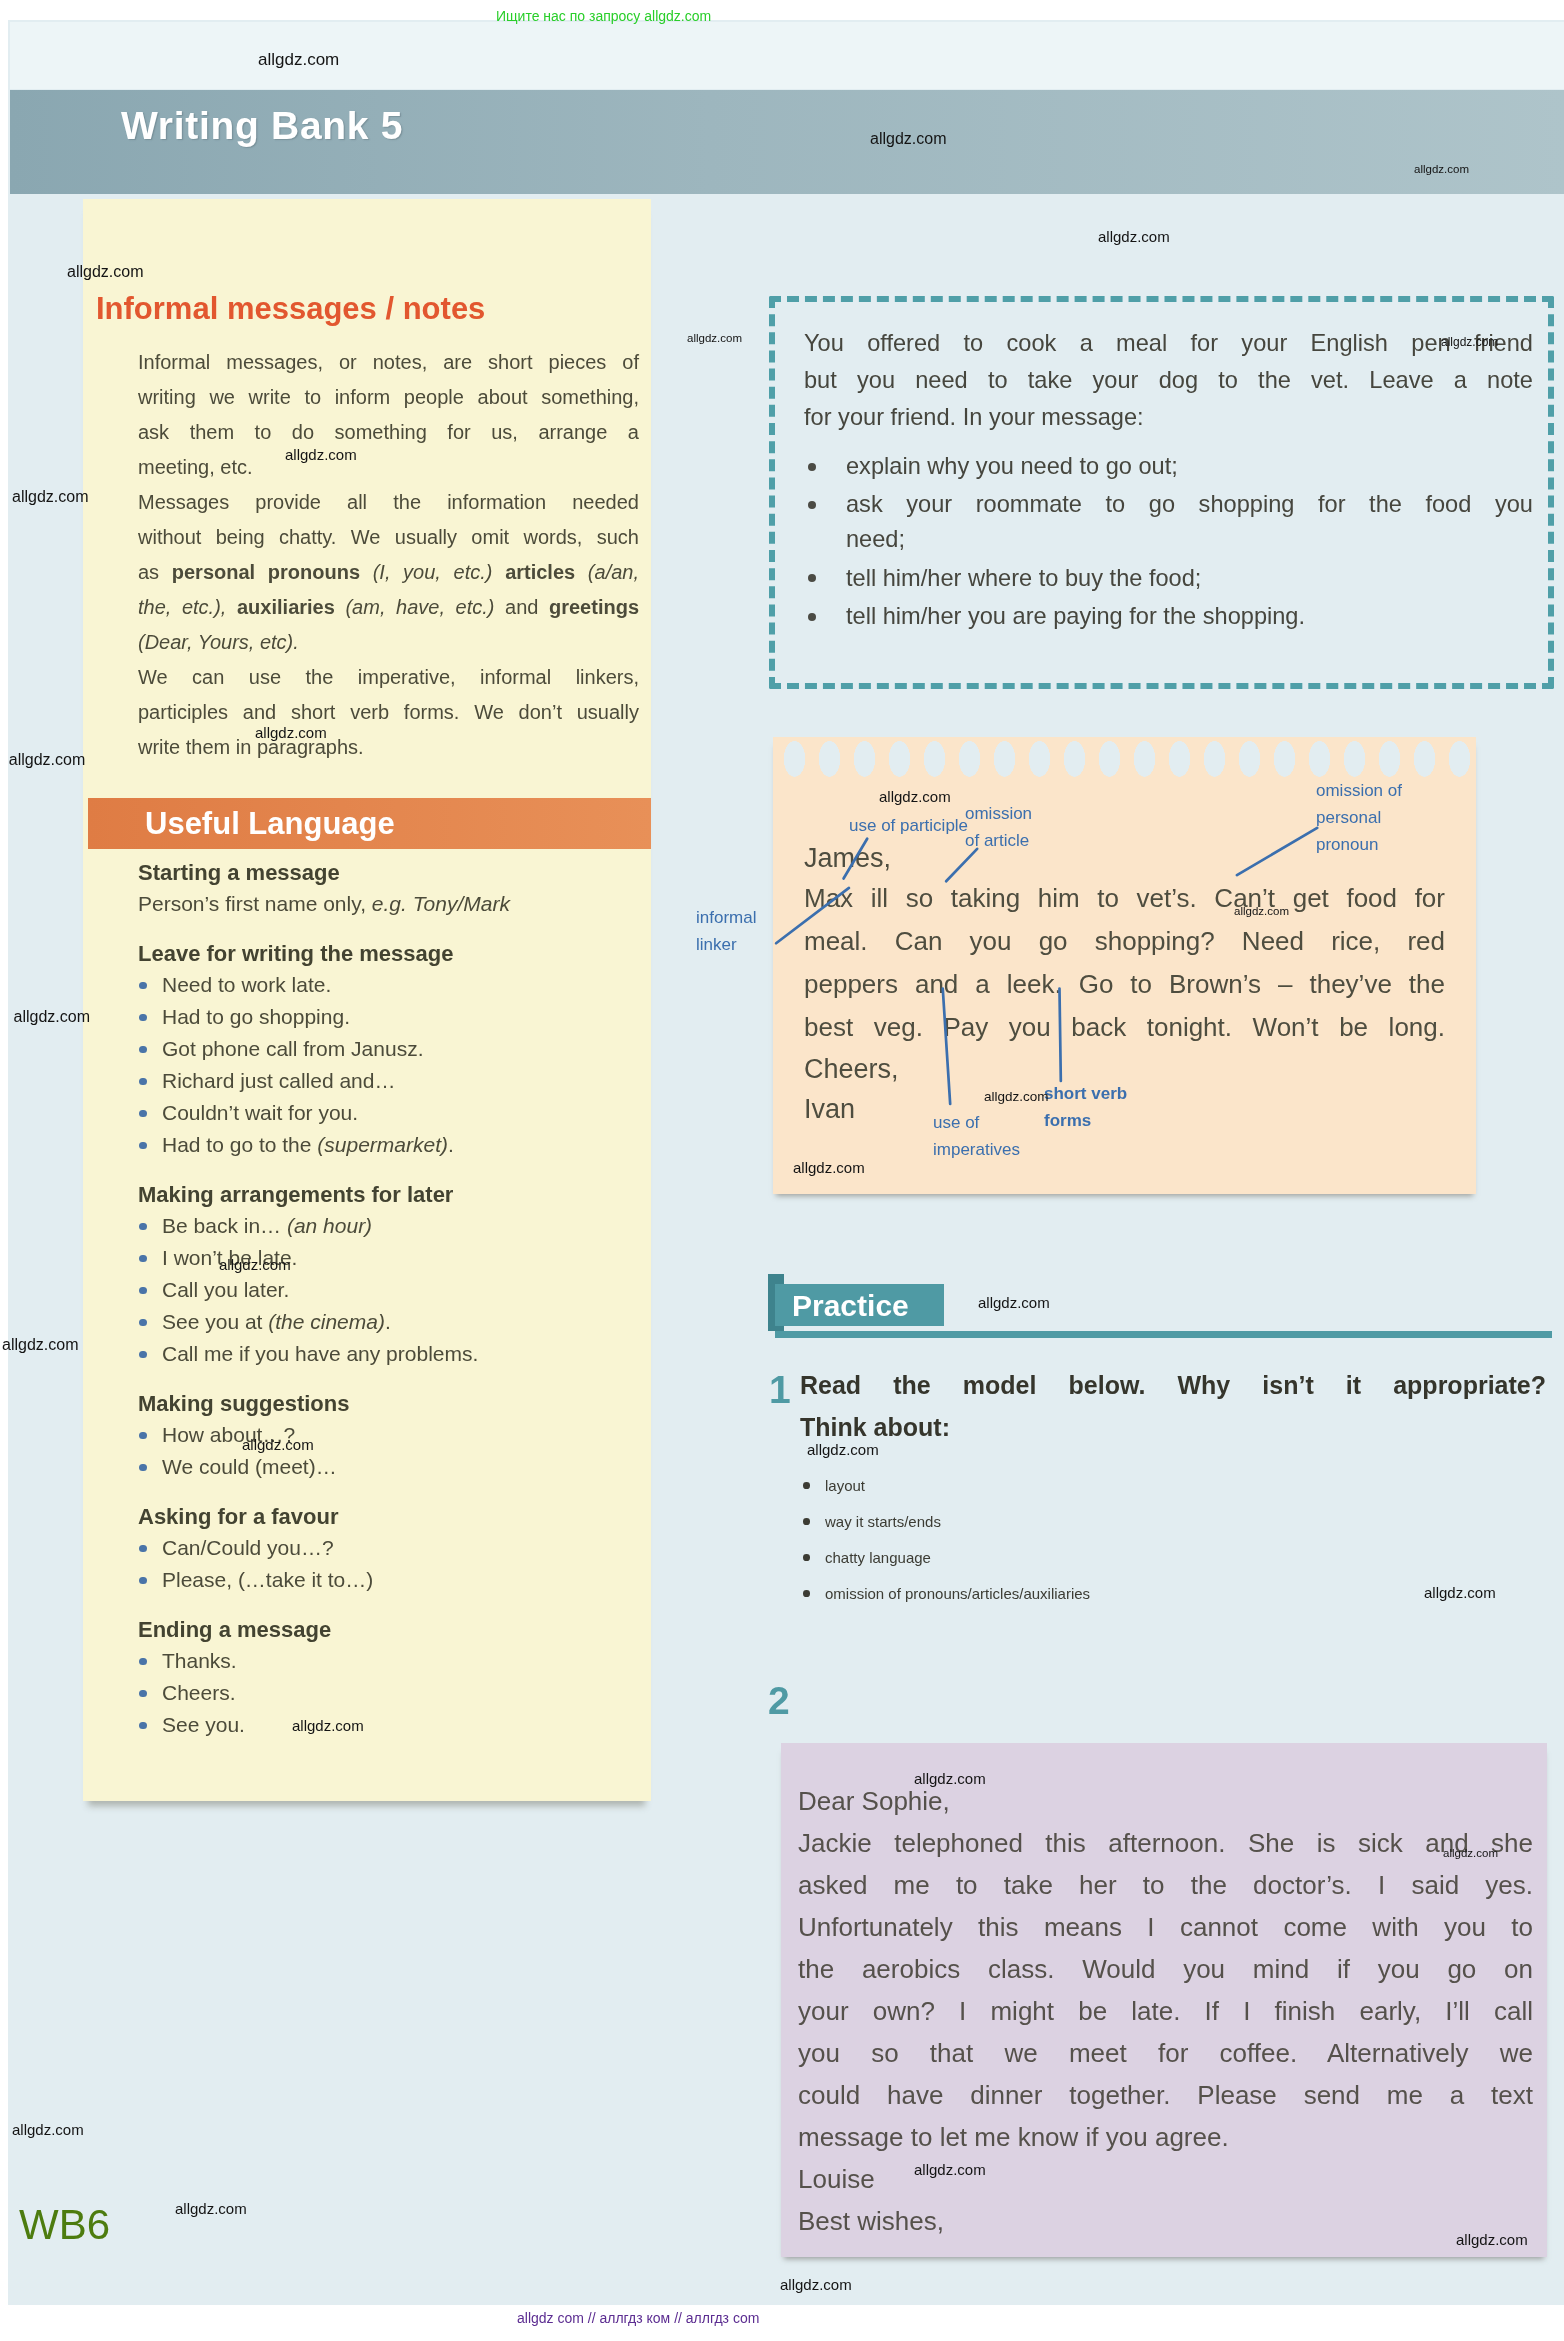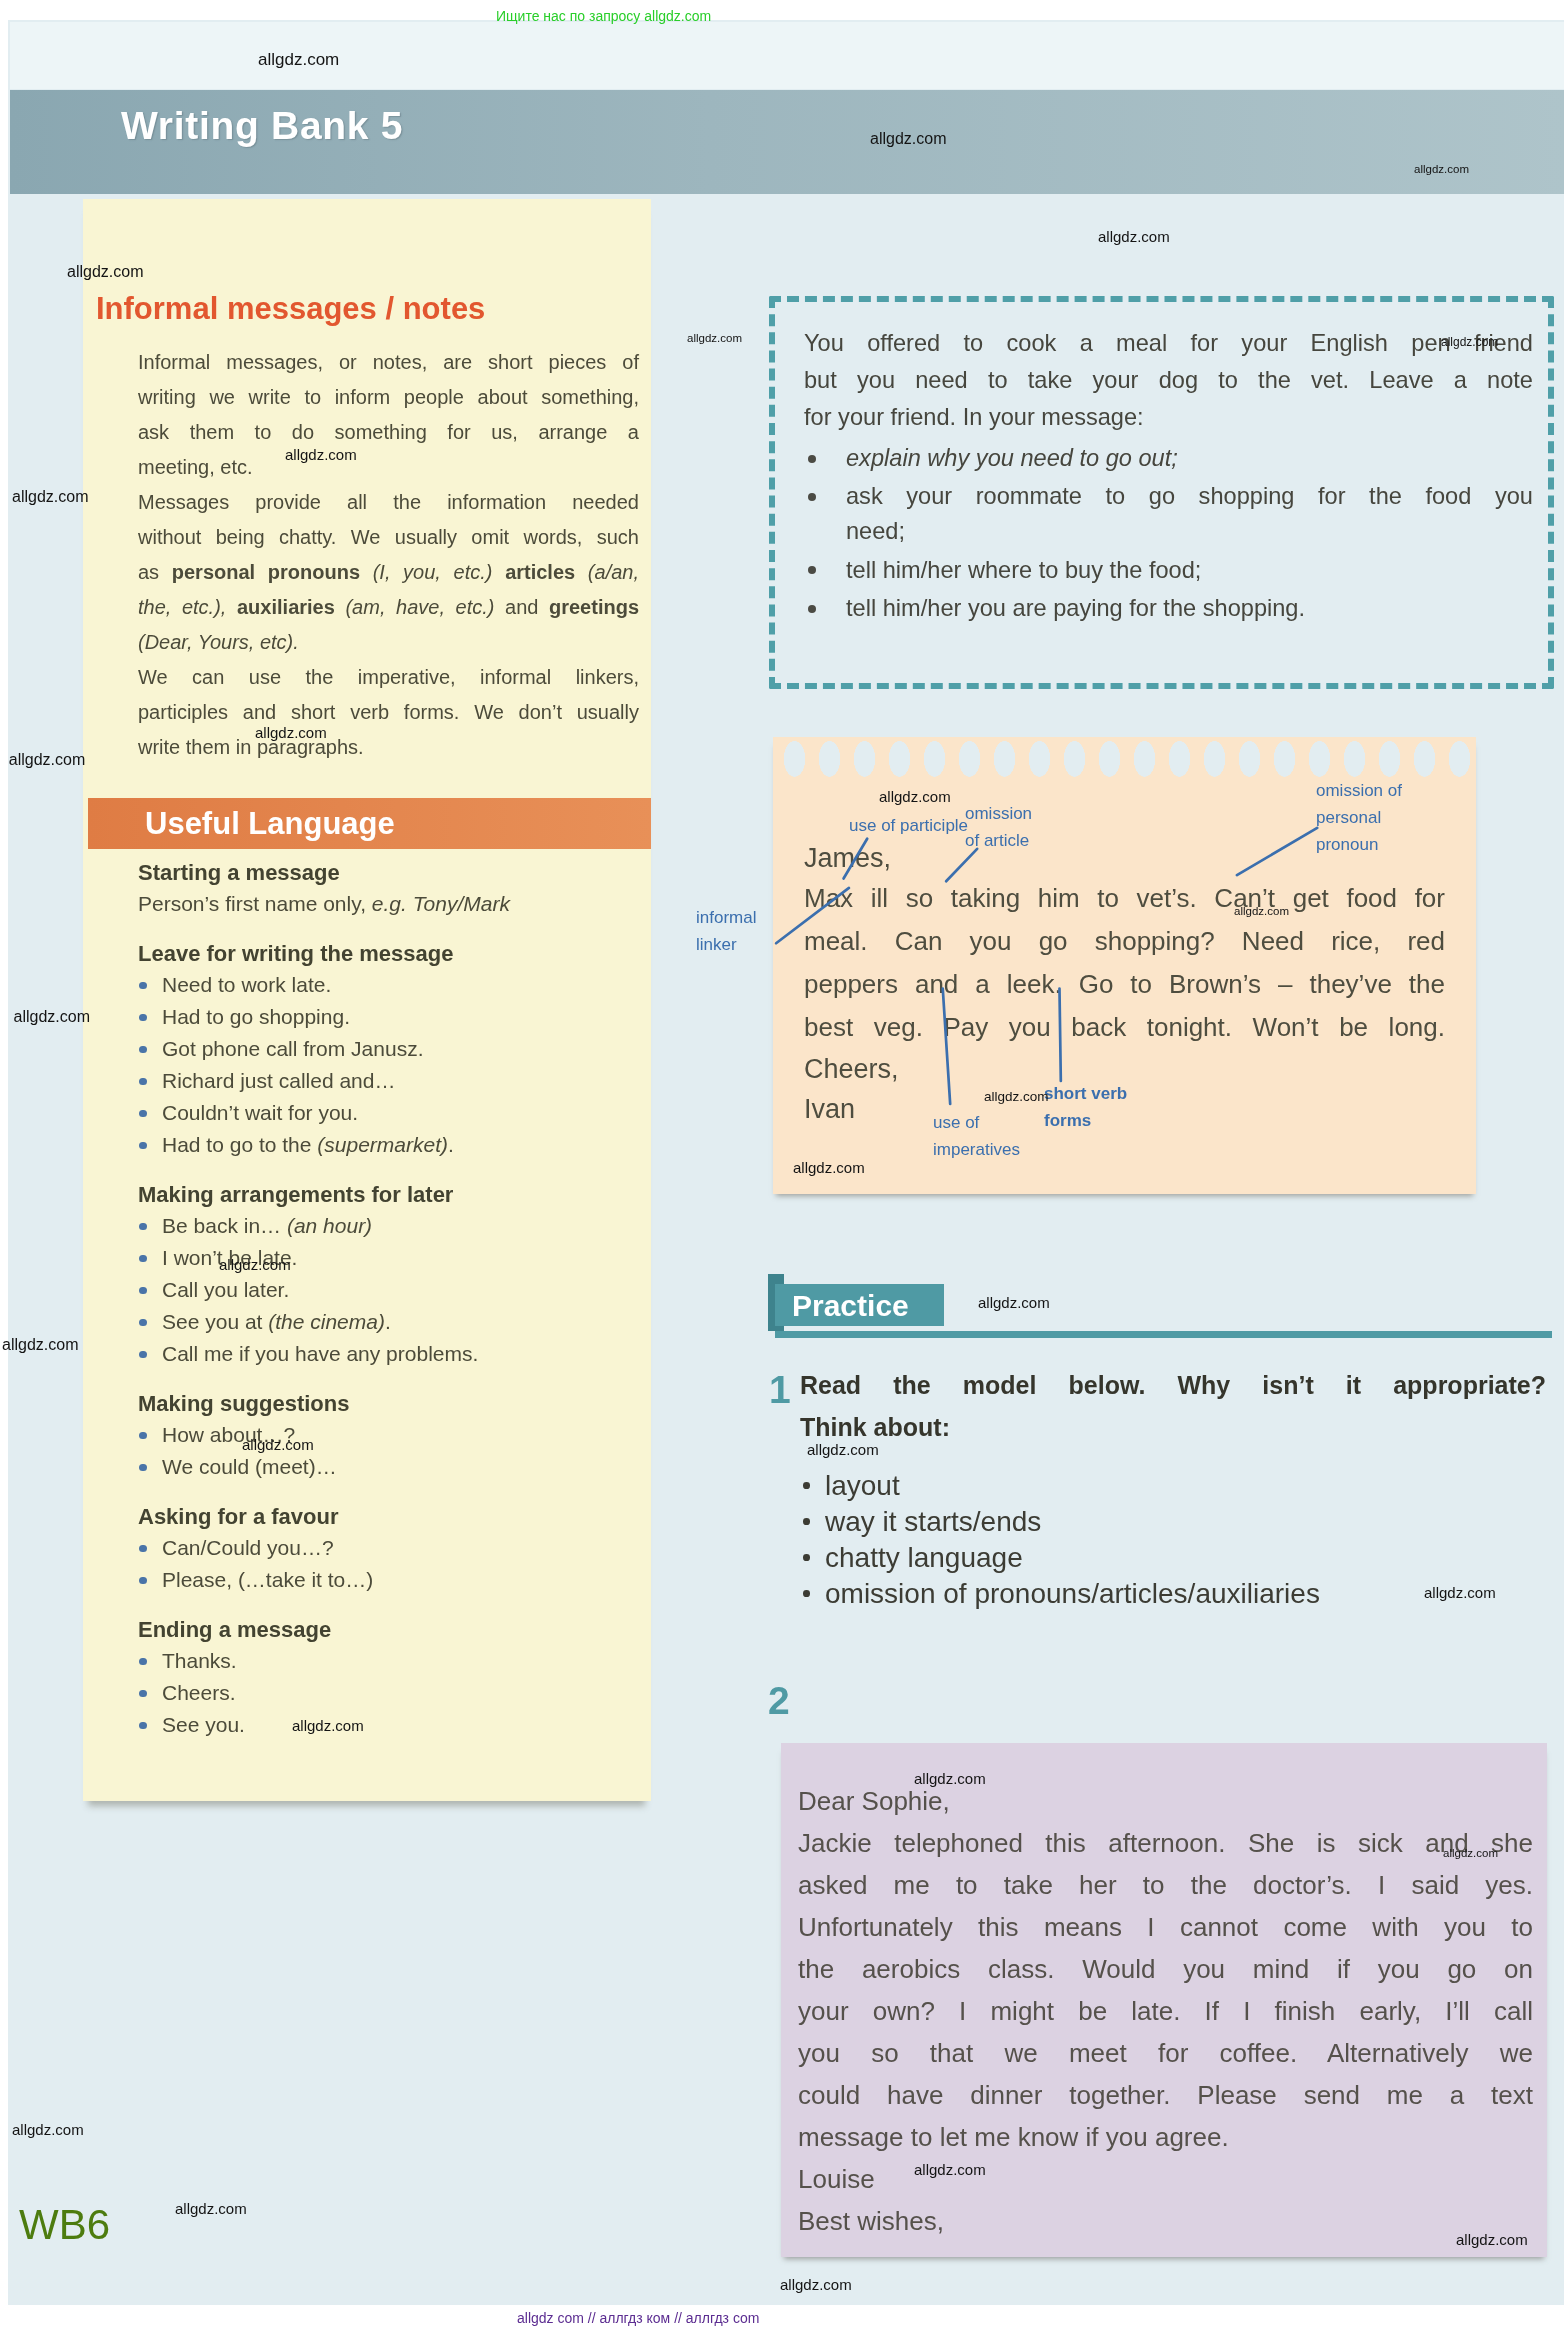--- a/index.html
+++ b/index.html
@@ -34,21 +34,21 @@
   .ul-note{font-size:21px;line-height:32px;}
   .ul-item{position:relative;padding-left:24px;font-size:21px;line-height:32px;}
   .ul-item .dot{position:absolute;left:1.3px;top:13px;width:7.4px;height:7.4px;border-radius:50%;background:#4a74a8;}
 
   
   #task-box{left:769px;top:296px;width:785px;height:393px;border:6px dashed #4f9fa8;
     box-sizing:border-box;border-radius:2px;}
   #task-intro{left:804px;top:325px;width:729px;font-size:23.6px;line-height:37px;color:#46463e;}
   #task-bullets{left:804px;top:441px;width:729px;font-size:23.6px;line-height:35px;color:#46463e;}
   .task-item{position:relative;padding-left:42px;margin-top:3.4px;}
-  .task-item:first-child{margin-top:0;font-style:italic;}
+  .task-item:first-child{margin-top:8px;}
   .task-item .tdot{position:absolute;left:4px;top:13.5px;width:8px;height:8px;border-radius:50%;background:#4b4b44;}
 
   
   #note-box{left:773px;top:737px;width:703px;height:457px;background:#fbe5ca;
     box-shadow:0 6.7px 5.4px -3.4px rgba(95,90,75,.5);}
   #note-box::before{content:"";position:absolute;left:4px;top:3.4px;right:4px;height:42px;
     background-image:radial-gradient(ellipse 10.8px 18px at 50% 45%,#e2edf1 98%,rgba(226,237,241,0) 100%);
     background-size:35px 42px;background-repeat:repeat-x;}
   #note-lines{left:804px;top:839px;width:641px;color:#4e4d3f;}
   .note-greet{font-size:27px;line-height:38px;}
@@ -60,21 +60,21 @@
   #practice-tab{left:768px;top:1274px;width:16px;height:57px;background:#3e838d;}
   #practice-banner{left:775px;top:1284px;width:169px;height:42px;background:#4f9aa4;}
   #practice-label{left:792px;top:1289px;font-size:30px;font-weight:bold;color:#fff;}
   #practice-rule{left:775px;top:1331px;width:777px;height:7.4px;background:#4f9aa4;}
   .ex-num{color:#4f9aa4;font-size:39px;font-weight:bold;}
   #ex1-num{left:769px;top:1368px;}
   #ex2-num{left:768px;top:1679px;}
   #ex1-title{left:800px;top:1371px;width:746px;font-size:25px;font-weight:bold;color:#35352c;
     text-align:justify;text-align-last:justify;}
   #ex1-subtitle{left:800px;top:1413px;font-size:25px;font-weight:bold;color:#35352c;}
-  #ex1-bullets{left:802px;top:1468px;width:742px;font-size:28px;line-height:36px;color:#3c3c34;}
+  #ex1-bullets{left:802px;top:1468px;width:742px;font-size:15px;line-height:36px;color:#3c3c34;}
   .ex1-item{position:relative;padding-left:23px;}
   .ex1-item .dot{position:absolute;left:1.3px;top:14px;width:6.7px;height:6.7px;border-radius:50%;background:#3c3c34;}
   #ex2-title{left:800px;top:1778px;font-size:25px;font-weight:bold;color:#35352c;white-space:nowrap;}
 
   
   #letter-box{left:781px;top:1743px;width:766px;height:514px;background:#dcd2e2;
     box-shadow:0 6.7px 5.4px -3.4px rgba(90,85,80,.5);}
   #letter-lines{left:798px;top:1780px;width:735px;font-size:26px;line-height:42px;color:#55514b;}
 
   #page-label{left:19px;top:2201px;font-size:42px;color:#4d7c0f;}

